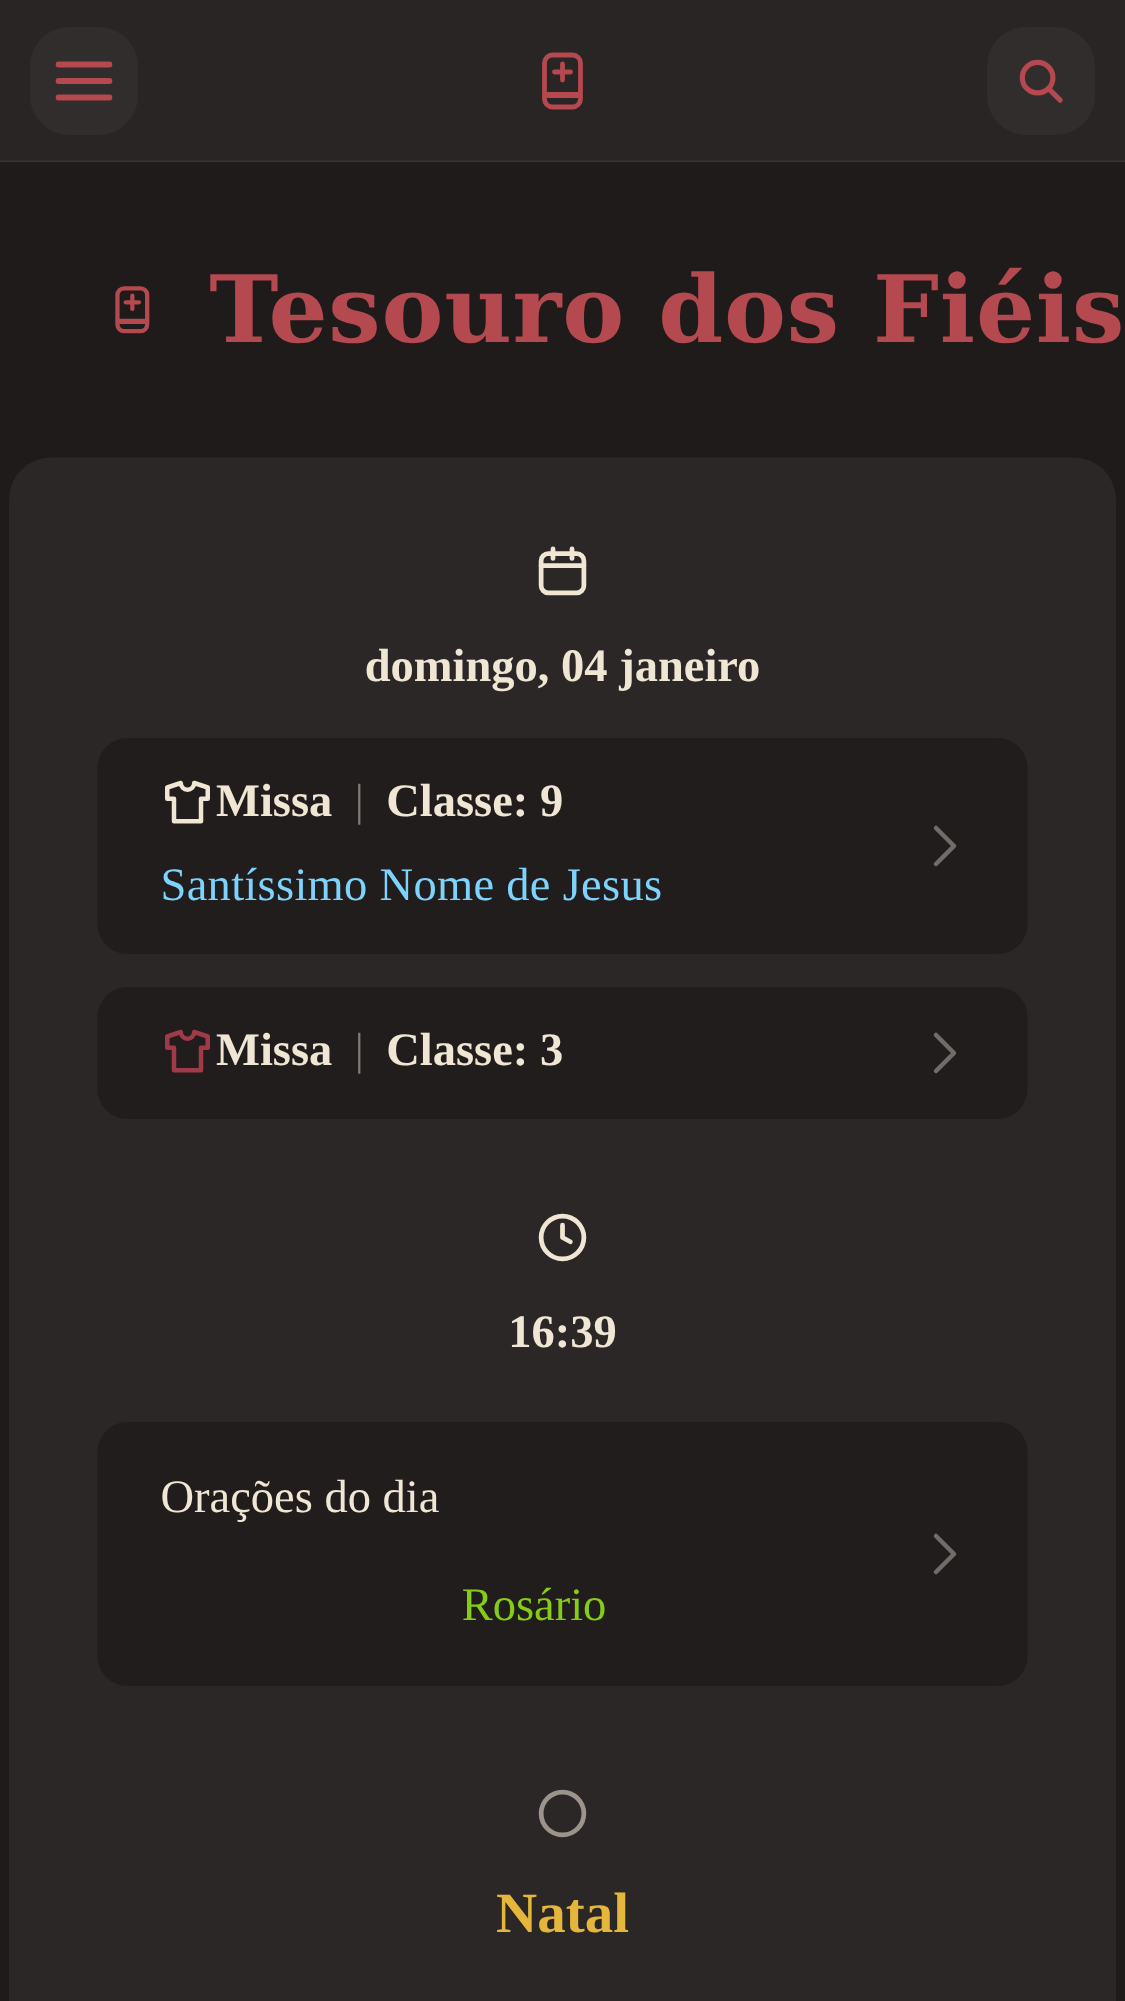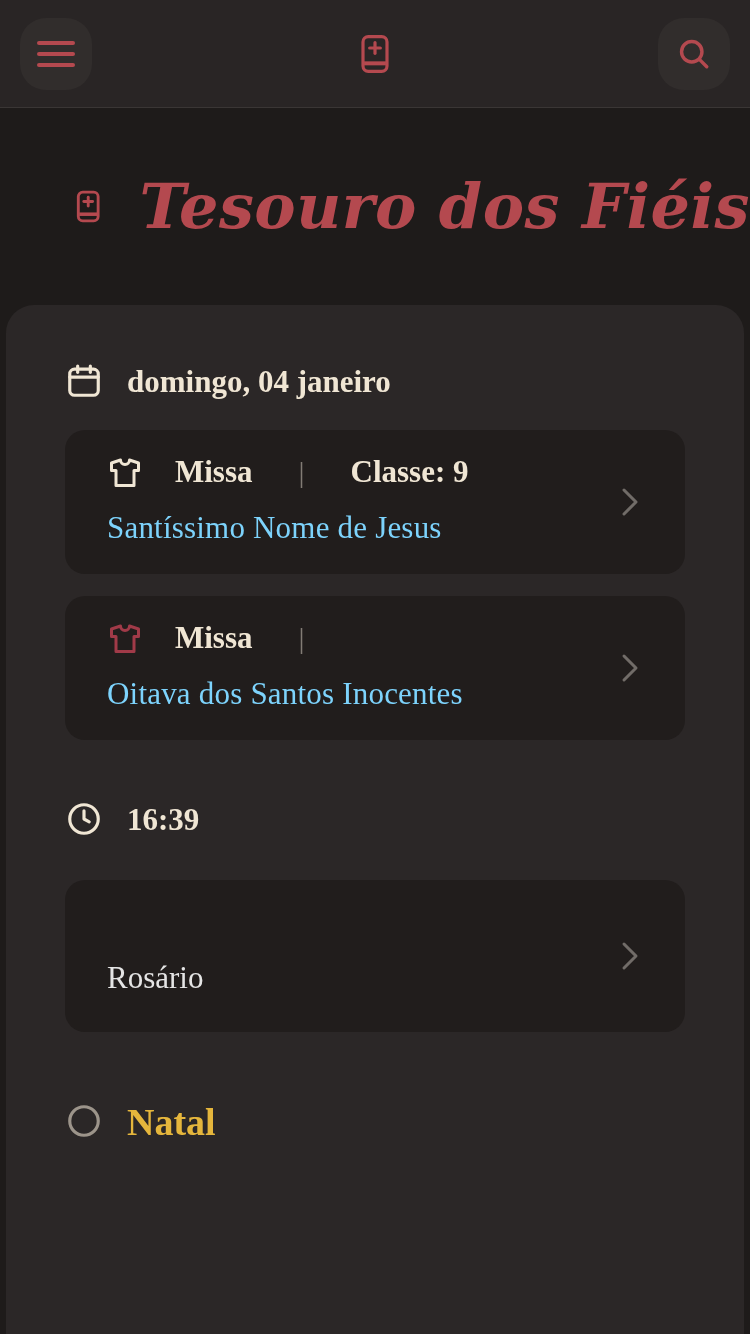--- a/index.html
+++ b/index.html
@@ -36,21 +36,20 @@
   .accent-stroke { stroke:#b4494f; }
 
   
   .hero {
     height:197px;
     background:#1e1b1a;
     display:flex;
     align-items:center;
     padding-left:75px;
     gap:38px;
-    font-style:italic;
   }
   .hero-title {
     font-family:"DejaVu Serif","Liberation Serif",serif;
     font-weight:700;
     font-size:62px;
     color:#b4494f;
     letter-spacing:0.5px;
     white-space:nowrap;
   }
 
@@ -65,20 +64,21 @@
     overflow:hidden;
   }
 
   .section-head {
     display:flex;
     align-items:center;
     gap:24px;
     color:#f0e6d4;
     font-size:31px;
     font-weight:700;
+    flex-direction:column;
   }
   .section-head .head-label { padding-top:2px; }
   .head-cal { margin-bottom:30px; }
   .head-clock { margin-top:60px; margin-bottom:42px; }
   .head-bottom { margin-top:66px; color:#e5b63c; }
   .head-bottom .head-label { font-size:38px; }
   .muted-stroke { stroke:#9c948a; }
   .cream-stroke { stroke:#f0e6d4; }
 
   .card {
@@ -86,34 +86,34 @@
     border-radius:20px;
     padding:24px 80px 28px 42px;
     position:relative;
     margin-bottom:22px;
     cursor:pointer;
   }
   .card.tall { padding-top:32px; padding-bottom:36px; }
   .card-head {
     display:flex;
     align-items:center;
-    gap:32px;
+    gap:1px;
     color:#f0e6d4;
     font-size:31px;
     font-weight:700;
   }
   .sep { color:#827c75; font-weight:400; margin:0 14px; font-size:30px; }
   .card-title {
     margin-top:20px;
     font-size:31px;
     color:#7dd3fc;
     letter-spacing:0.2px;
   }
   .card.tall .line1 { color:#f0e6d4; font-size:31px; }
-  .card.tall .line2 { margin-top:48px; color:#e5e5e5; font-size:31px; }
+  .card.tall .line2 { margin-top:36px; color:#84cc16; font-size:31px;text-align:center; }
   .chev {
     position:absolute;
     right:44px; top:50%;
     transform:translateY(-50%);
   }
   .vest-white { stroke:#f0e6d4; }
   .vest-red   { stroke:#a13a48; }
 </style>
 </head>
 <body>
@@ -191,38 +191,39 @@
     </svg>
   </div>
 
   <div class="card">
     <div class="card-head">
       <svg width="36" height="36" viewBox="0 0 24 24">
         <path class="vest-red" fill="none" stroke-width="2" stroke-linecap="round" stroke-linejoin="round" d="M15 4l6 2v5h-3v10H6V11H3V6l6-2a3 3 0 0 0 6 0"></path>
       </svg>
       <span>Missa</span>
       <span class="sep">|</span>
+      <span>Classe: 3</span>
     </div>
-    <div class="card-title">Oitava dos Santos Inocentes</div>
     <svg class="chev" width="22" height="36" viewBox="0 0 22 36">
       <polyline points="5,6 17,18 5,30" fill="none" stroke="#716c68" stroke-width="3" stroke-linecap="round" stroke-linejoin="round"></polyline>
     </svg>
   </div>
 
   <div class="section-head head-clock">
     <svg width="38" height="38" viewBox="0 0 24 24">
       <g class="cream-stroke" fill="none" stroke-width="2" stroke-linecap="round" stroke-linejoin="round">
         <circle cx="12" cy="12" r="9"></circle>
         <polyline points="12,6.8 12,12 15.3,13.8"></polyline>
       </g>
     </svg>
     <span class="head-label">16:39</span>
   </div>
 
   <div class="card tall">
+    <div class="line1">Orações do dia</div>
     <div class="line2">Rosário</div>
     <svg class="chev" width="22" height="36" viewBox="0 0 22 36">
       <polyline points="5,6 17,18 5,30" fill="none" stroke="#716c68" stroke-width="3" stroke-linecap="round" stroke-linejoin="round"></polyline>
     </svg>
   </div>
 
 
   <div class="section-head head-bottom">
     <svg width="38" height="38" viewBox="0 0 24 24">
       <circle class="muted-stroke" cx="12" cy="12" r="9" fill="none" stroke-width="2"></circle>

